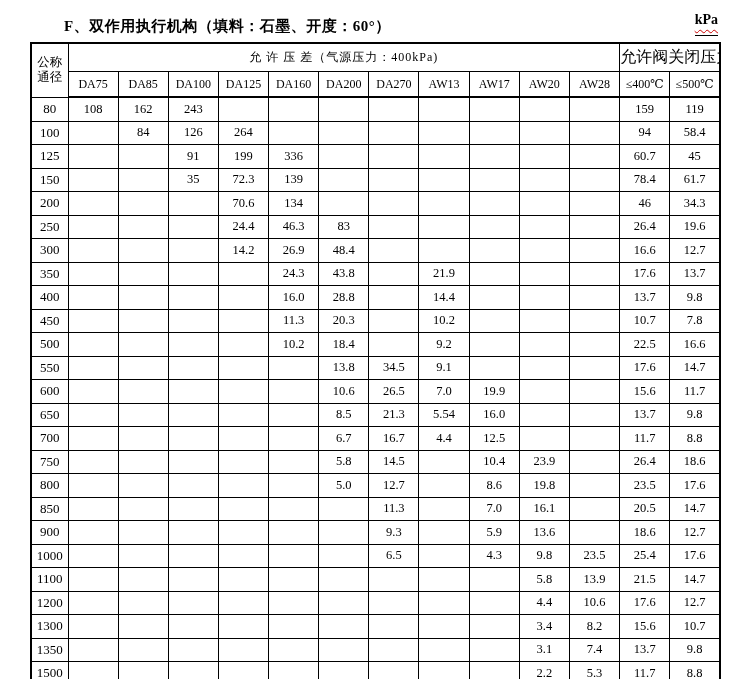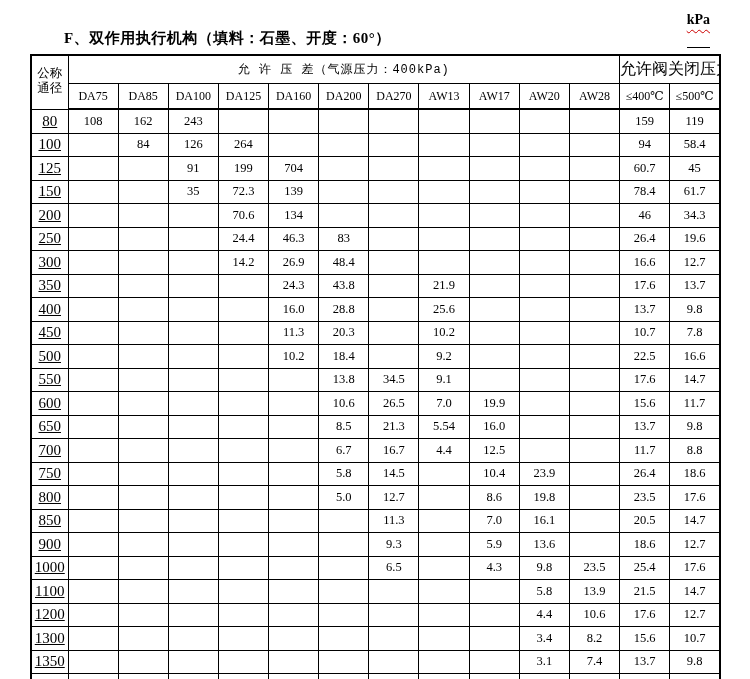--- a/index.html
+++ b/index.html
@@ -17,44 +17,43 @@
   }
   .doc-title{
     font-weight:bold;font-size:15px;letter-spacing:0.5px;
   }
   .unit{
     font-weight:bold;font-size:14px;
     border-bottom:1.5px solid #000;
     text-decoration:underline wavy #cc0000;
     text-decoration-thickness:1px;
     text-underline-offset:5px;
-    padding-bottom:19px;
-    margin-right:8px;
+    padding-bottom:7px;
   }
   table.main{
     border-collapse:collapse;
     table-layout:fixed;
     margin-left:30px;
     width:689px;
     border:2.5px solid #000;
   }
   th,td{
     border:1px solid #000;
     text-align:center;vertical-align:middle;
     font-size:12px;
     padding:0;
     overflow:hidden;white-space:nowrap;
   }
-  thead tr.hrow1 th{height:27px;font-weight:normal;font-family:Liberation Mono, monospace;}
+  thead tr.hrow1 th{height:27px;font-weight:normal;}
   thead tr.hrow2 th{height:24px;font-weight:normal;border-bottom:2px solid #000;margin-left:23px;}
   th.corner{font-size:12.5px;line-height:1.25;}
   th.pressure-hdr{font-size:12px;letter-spacing:1px;}
   th.close-hdr{font-size:16px;}
   tbody td{height:22.5px;font-size:12.5px;}
-  tbody td.dn{font-size:15px;text-decoration:underline;}
+  tbody td.dn{font-size:13px;}
 </style>
 </head>
 <body>
 
 <div class="page">
   <div class="titlebar">
     <span class="doc-title">F、双作用执行机构（填料：石墨、开度：60°）</span>
     <span class="unit">kPa</span>
   </div>
 
@@ -132,21 +131,21 @@
           <td></td>
           <td>94</td>
           <td>58.4</td>
         </tr>
         <tr>
           <td class="dn">125</td>
           <td></td>
           <td></td>
           <td>91</td>
           <td>199</td>
-          <td>704</td>
+          <td>336</td>
           <td></td>
           <td></td>
           <td></td>
           <td></td>
           <td></td>
           <td></td>
           <td>60.7</td>
           <td>45</td>
         </tr>
         <tr>
@@ -231,21 +230,21 @@
         </tr>
         <tr>
           <td class="dn">400</td>
           <td></td>
           <td></td>
           <td></td>
           <td></td>
           <td>16.0</td>
           <td>28.8</td>
           <td></td>
-          <td>25.6</td>
+          <td>14.4</td>
           <td></td>
           <td></td>
           <td></td>
           <td>13.7</td>
           <td>9.8</td>
         </tr>
         <tr>
           <td class="dn">450</td>
           <td></td>
           <td></td>

